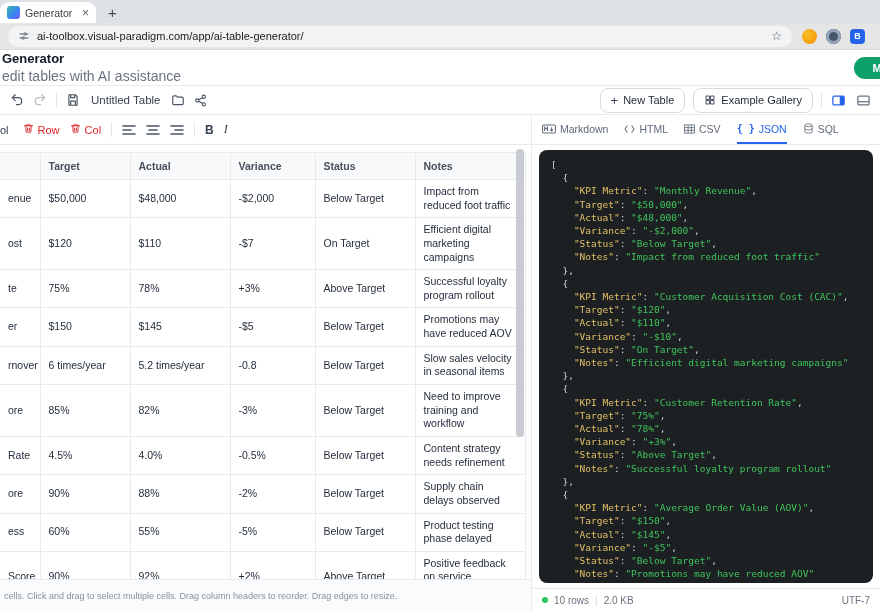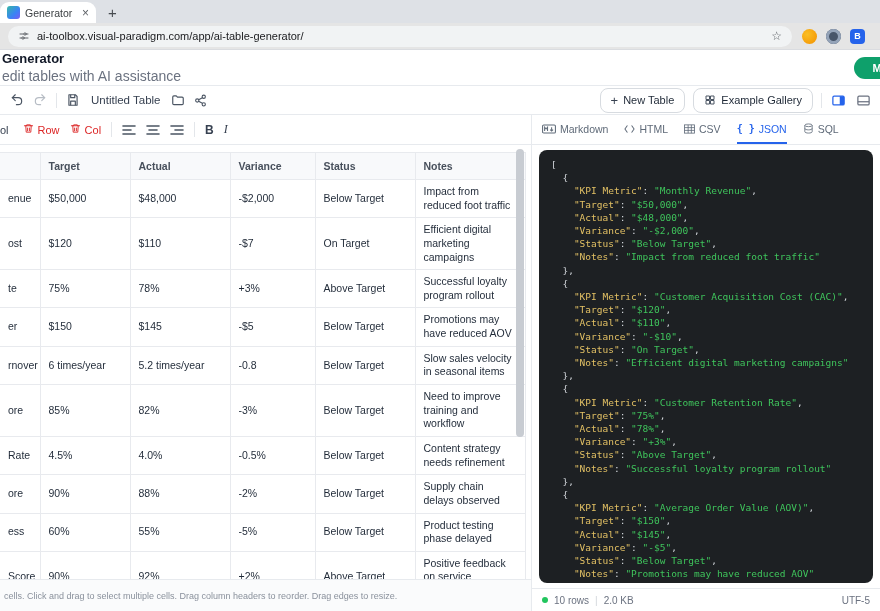--- a/index.html
+++ b/index.html
@@ -423,18 +423,18 @@
           </div>
       </div>
 
       <div class="panel-status">
         <div class="ps-left">
           <span class="dot"></span>
           <span>10 rows</span>
           <span class="sep">|</span>
           <span>2.0 KB</span>
         </div>
-        <div>UTF-5</div>
+        <div>UTF-7</div>
       </div>
     </div>
 
   </div>
 </div>
 
 </body></html>

